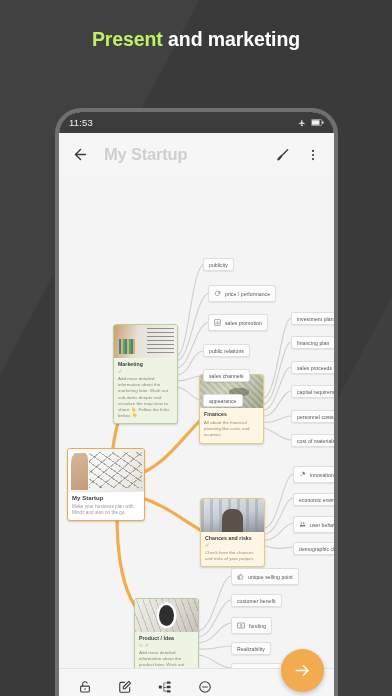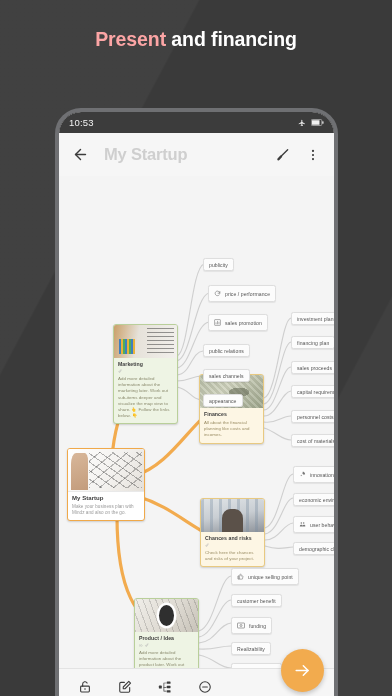--- a/index.html
+++ b/index.html
@@ -20,21 +20,21 @@
   }
   .headline {
     position: absolute; top: 26px; left: 0; right: 0;
     text-align: center;
     color: #ffffff;
     font-size: 19.5px;
     font-weight: bold;
     line-height: 26px;
     letter-spacing: -0.1px;
   }
-  .headline .accent { color: #fca5a5; }
+  .headline .accent { color: #bef264; }
 
   
   .phone {
     position: absolute;
     left: 55px; top: 108px;
     width: 283px; height: 600px;
     border: 4px solid #6f7073;
     border-top-left-radius: 26px;
     border-top-right-radius: 26px;
     background: #2f2f2f;
@@ -216,28 +216,28 @@
     display:flex; align-items:center; justify-content:center;
     box-shadow: 0 2px 5px rgba(0,0,0,0.22);
   }
 </style>
 </head>
 <body>
 
 <div class="backdrop-sheen"></div>
 
 <div class="headline">
-  <div><span class="accent">Present</span><span> and financing</span></div>
+  <div><span class="accent">Present</span><span> and marketing</span></div>
 </div>
 
 <div class="phone">
  <div class="phone-inner">
 
   <div class="statusbar">
-    <span class="time">10:53</span>
+    <span class="time">11:53</span>
     <span class="sb-right">
       <span>
         <svg class="ic-plane" width="8" height="8" viewBox="0 0 24 24" fill="#f0f0f0">
               <path d="M21 16v-2l-8-5V3.5a1.5 1.5 0 0 0-3 0V9l-8 5v2l8-2.5V18l-2 1.5V21l3.5-1 3.5 1v-1.5L13 18v-4.5z"></path>
             </svg>
       </span>
       <span>
         <svg class="ic-batt" width="13" height="7" viewBox="0 0 26 13">
           <rect x="0.5" y="0.5" width="21" height="12" rx="2" fill="none" stroke="#f0f0f0"></rect>
           <rect x="2" y="2" width="15" height="9" fill="#f0f0f0"></rect>

